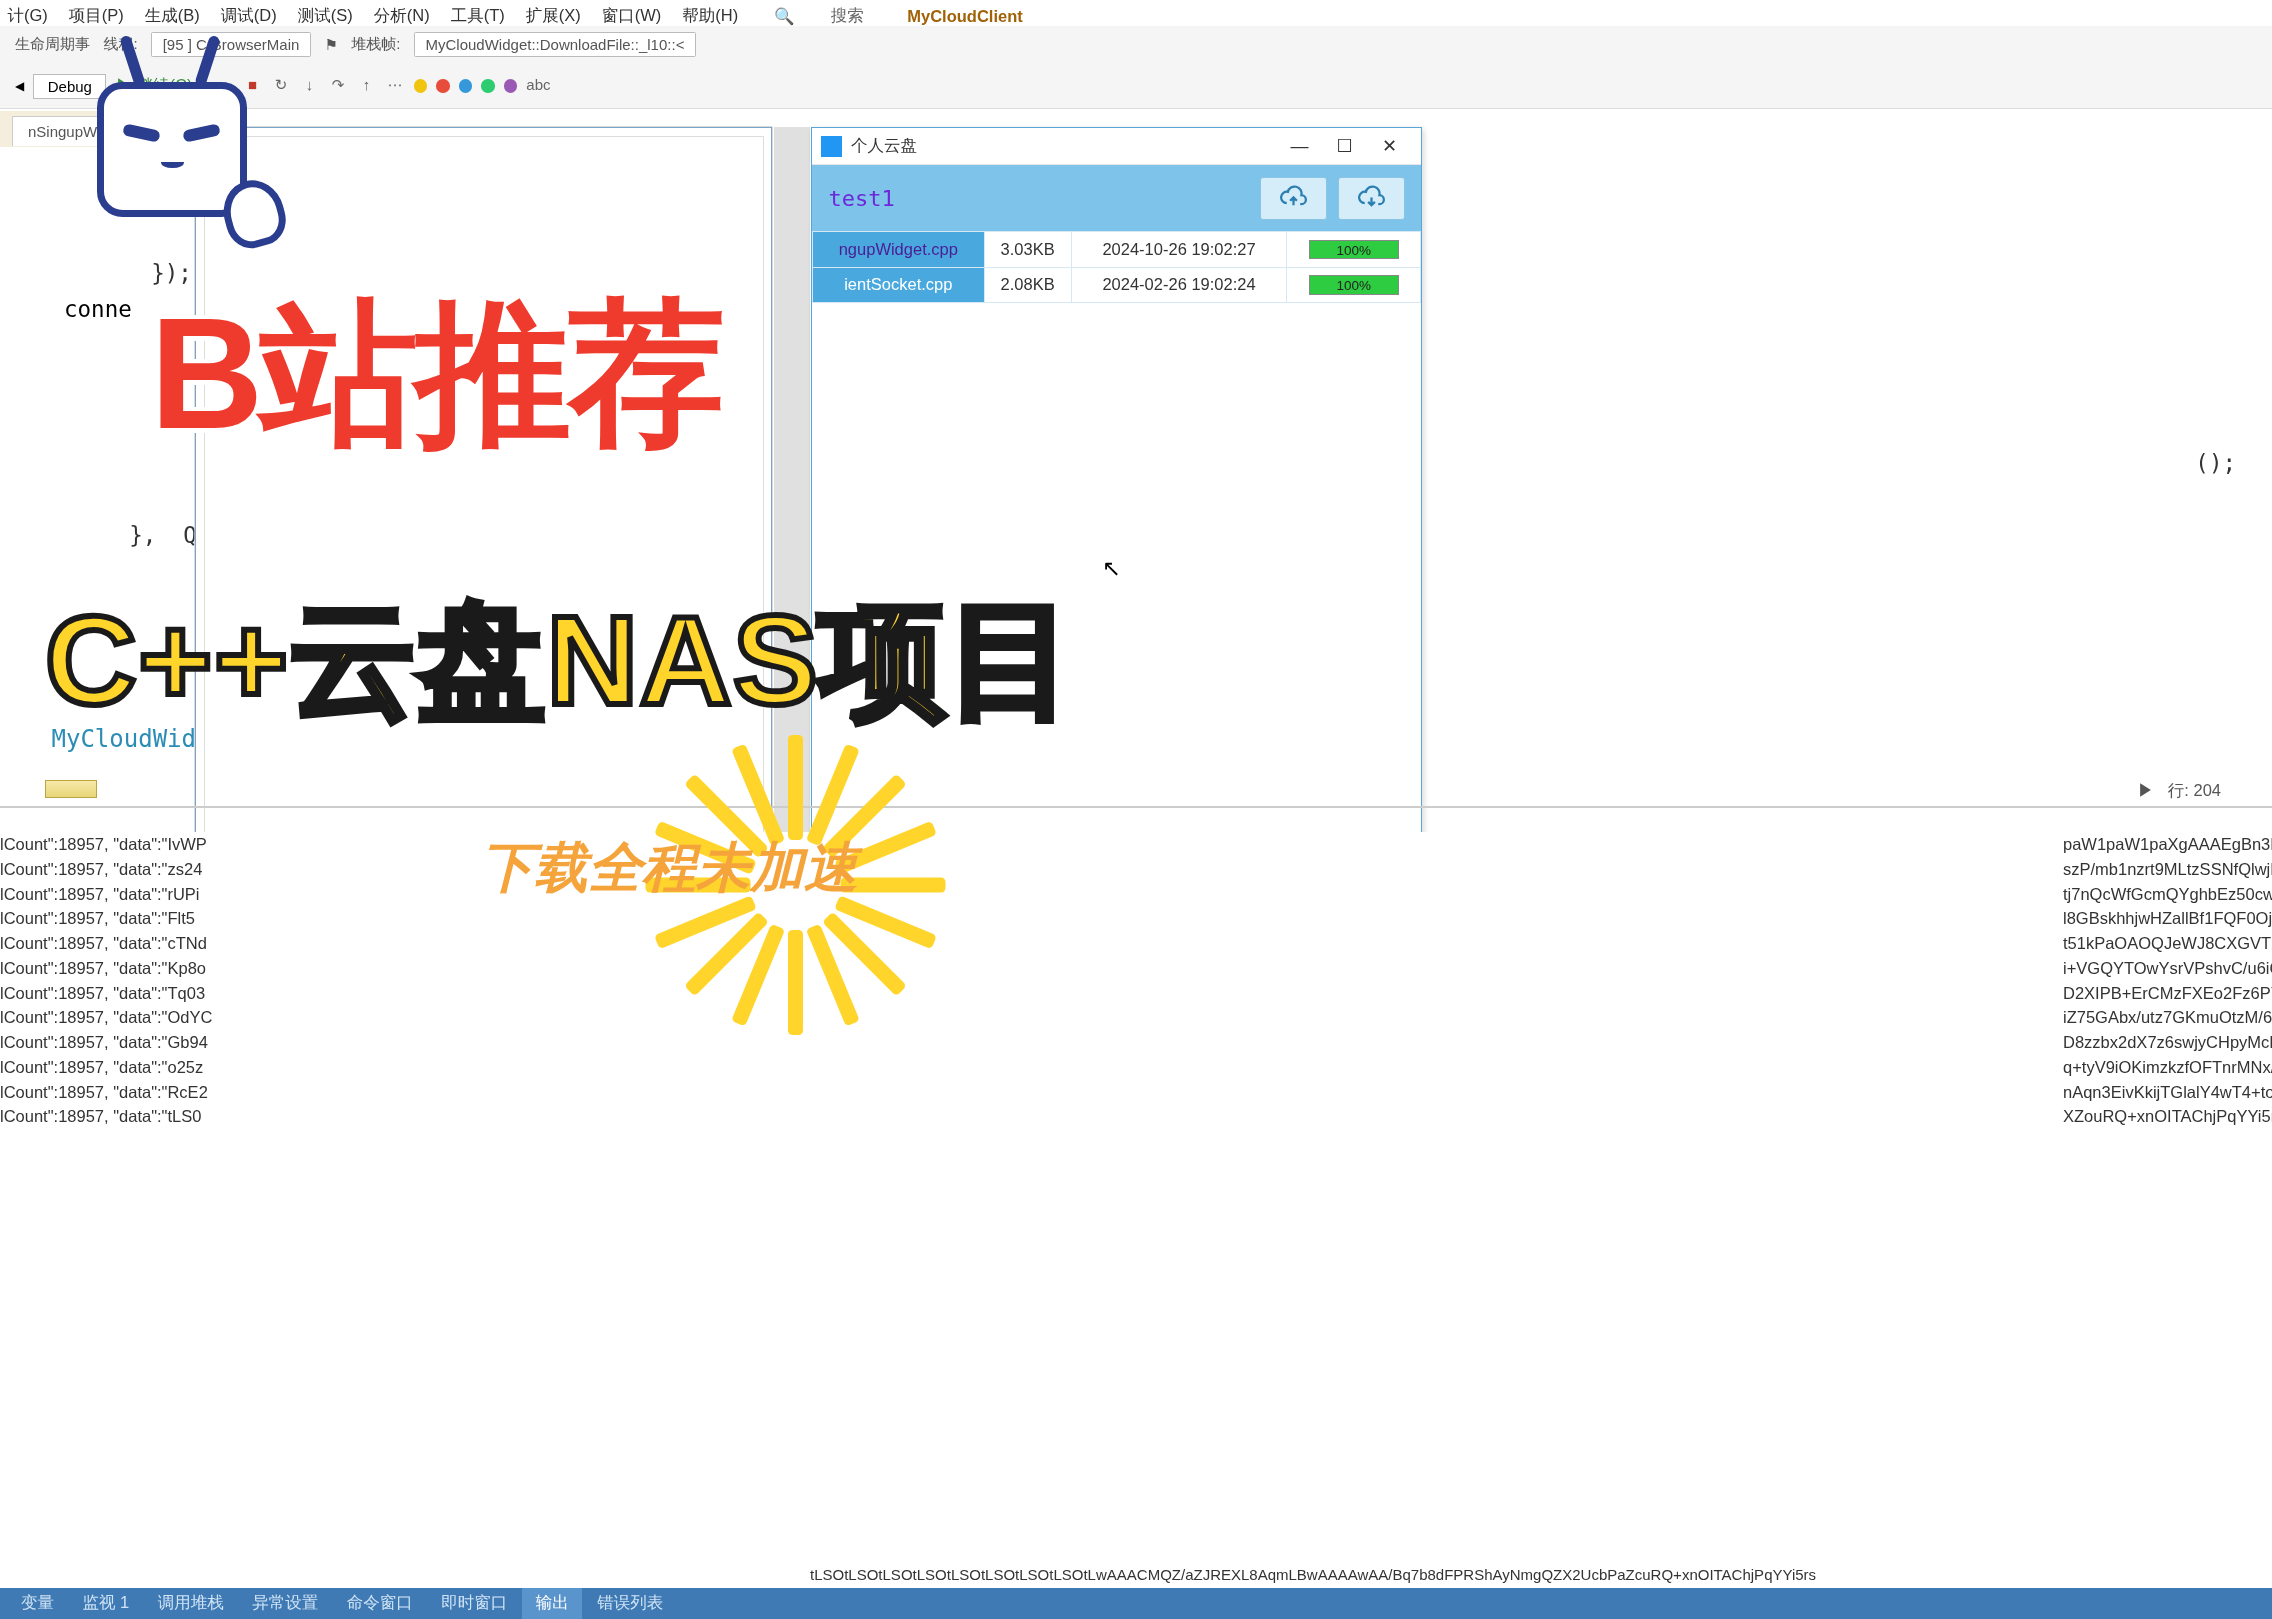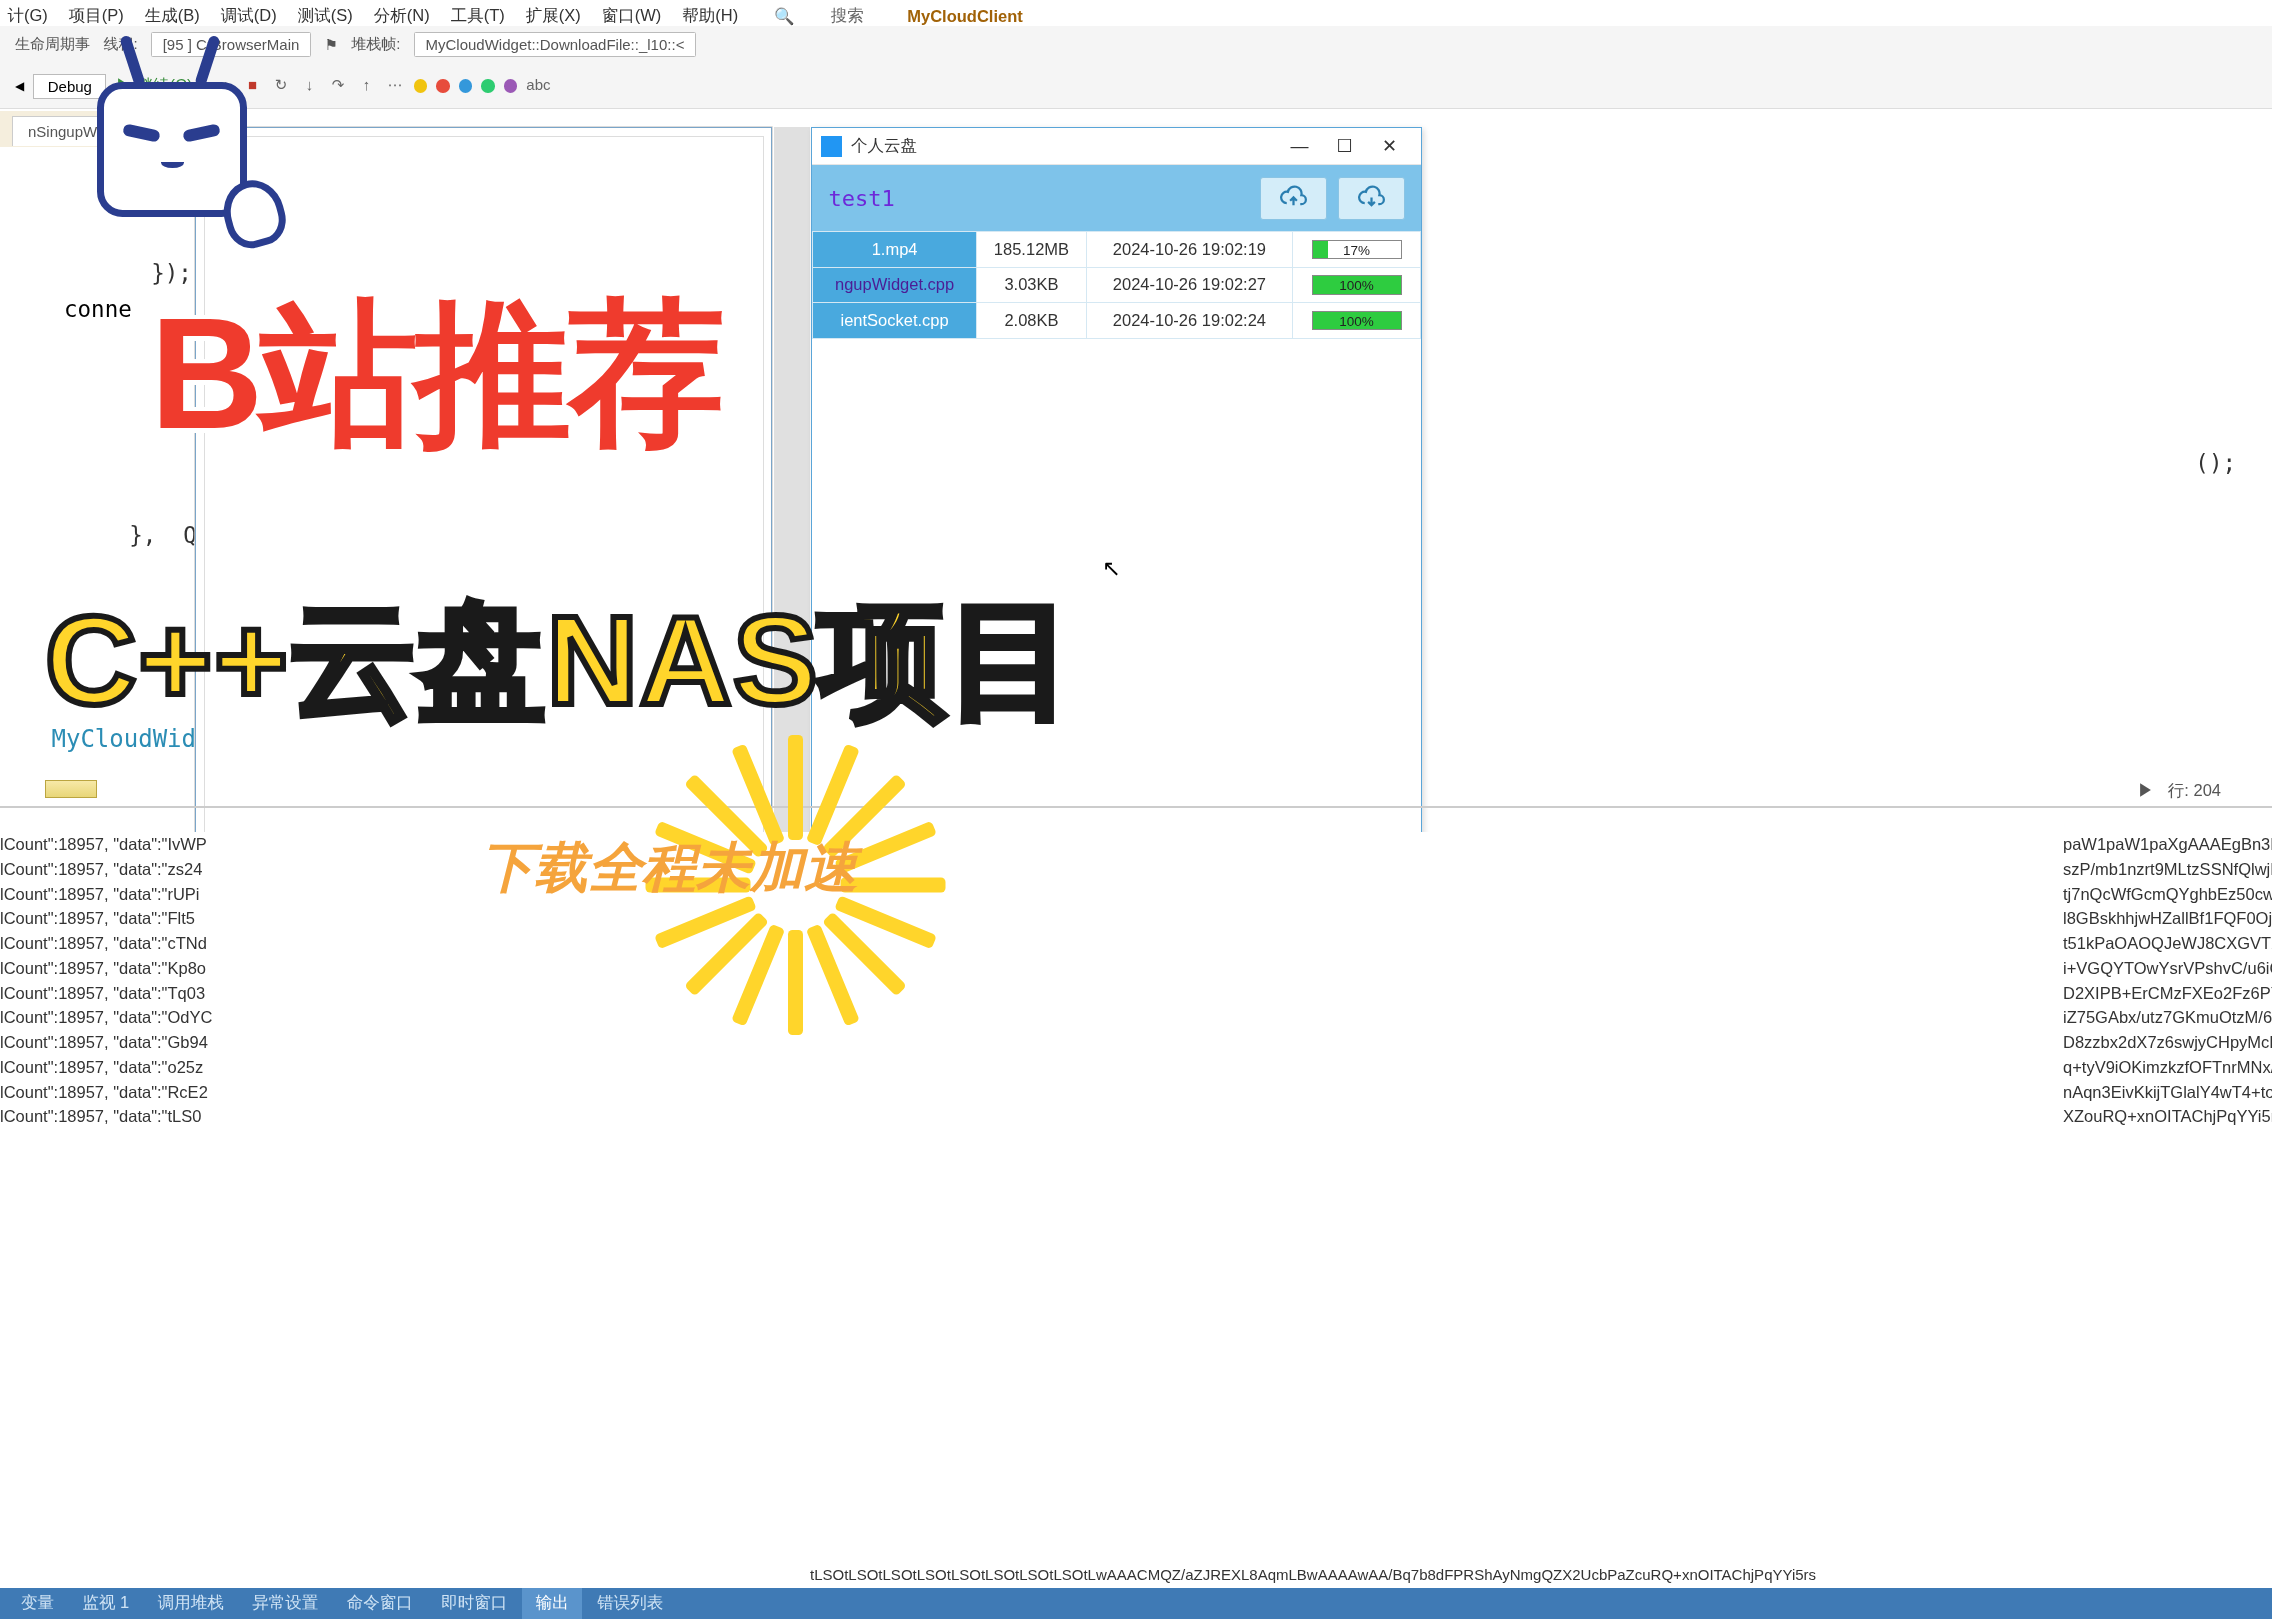--- a/index.html
+++ b/index.html
@@ -181,45 +181,34 @@
     </span>
     <span class="sbtn">
       <svg viewBox="0 0 24 24">
           <path d="M6 16a5 5 0 1 1 1-9.9A6 6 0 0 1 19 9a4 4 0 0 1 0 8h-1M12 11v7m-3-3 3 3 3-3"></path>
         </svg>
     </span>
   </div>
   <table class="cloud-table">
     <tbody>
     <tr class="hrow">
-      <td style="background:#49a9de;color:#fff">1.mp4</td>
-      <td>185.12MB</td>
-      <td>2024-10-26 19:02:19</td>
-      <td>
-            <div class="prog">
-              <div class="bar" style="width:17%"></div>
-              <div class="lbl">17%</div>
-            </div>
-          </td>
-    </tr>
-    <tr class="hrow">
       <td style="background:#49a9de;color:#4c1d95">ngupWidget.cpp</td>
       <td>3.03KB</td>
       <td>2024-10-26 19:02:27</td>
       <td>
             <div class="prog">
               <div class="bar" style="width:100%"></div>
               <div class="lbl">100%</div>
             </div>
           </td>
     </tr>
     <tr class="hrow">
       <td style="background:#49a9de;color:#fff">ientSocket.cpp</td>
       <td>2.08KB</td>
-      <td>2024-10-26 19:02:24</td>
+      <td>2024-02-26 19:02:24</td>
       <td>
             <div class="prog">
               <div class="bar" style="width:100%"></div>
               <div class="lbl">100%</div>
             </div>
           </td>
     </tr>
   </tbody>
     </table>
 </div>

